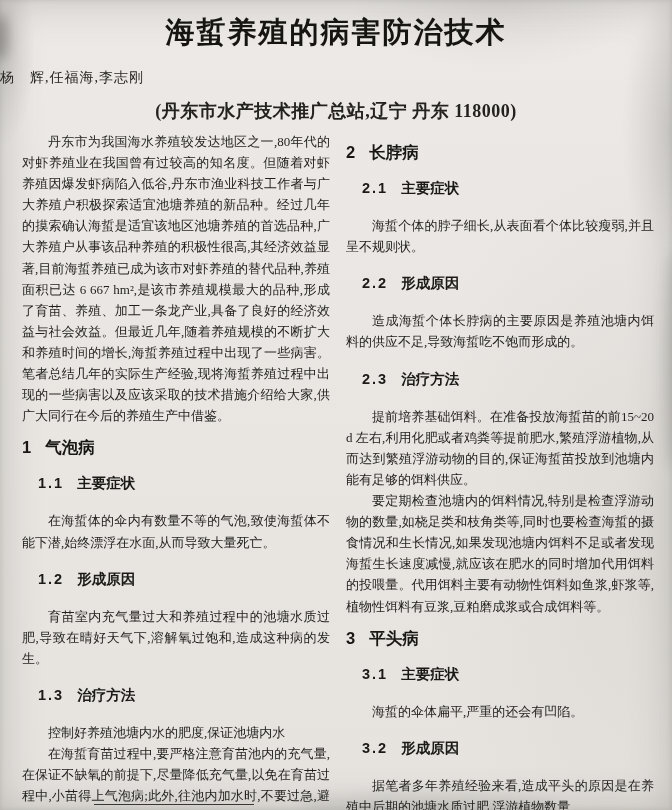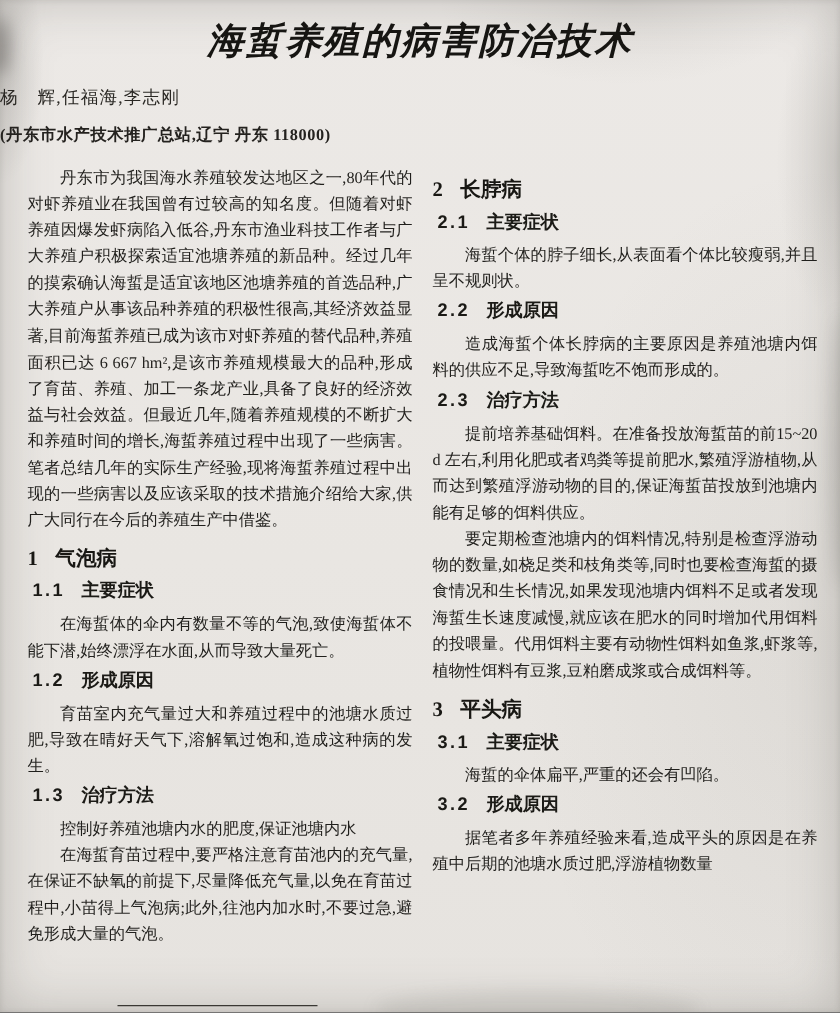--- a/index.html
+++ b/index.html
@@ -22,50 +22,50 @@
     box-shadow:inset 0 0 42px rgba(95,92,86,.30), inset 0 0 5px rgba(95,92,86,.18);
   }
   .artifact{position:absolute;border-radius:50%;filter:blur(6px);pointer-events:none;}
   .a1{left:-6px;top:14px;width:14px;height:46px;background:rgba(60,58,54,.35);}
   .a2{right:-8px;top:250px;width:16px;height:220px;background:rgba(90,88,82,.18);}
   .a3{left:300px;top:792px;width:260px;height:30px;background:rgba(110,107,100,.12);}
 
   .title{
     position:absolute;left:0;top:13px;width:100%;
     text-align:center;font-family:"Liberation Sans", sans-serif;
-    font-weight:bold;font-size:29px;letter-spacing:2px;color:#161512;font-style:italic;
+    font-weight:bold;font-size:29px;letter-spacing:2px;color:#161512;
   }
   .authors{
     position:absolute;left:0;top:69px;width:100%;
     text-align:left;font-size:14px;letter-spacing:1px;color:#2a2824;
   }
   .affiliation{
     position:absolute;left:0;top:99px;width:100%;
-    text-align:left;font-size:13px;font-weight:bold;letter-spacing:.5px;color:#24221f;
+    text-align:center;font-size:18px;font-weight:bold;letter-spacing:.5px;color:#24221f;
   }
 
   .columns{
     position:absolute;left:22px;top:131px;width:632px;height:679px;
     display:flex;gap:16px;overflow:hidden;
   }
   .col{width:308px;flex:0 0 308px;}
 
   .col p{
     margin:0;font-size:13px;line-height:21.1px;
     text-align:justify;text-justify:inter-ideograph;color:#201f1c;
   }
   .col p.indent{text-indent:2em;}
 
   h2.sec{
-    margin:11px 0 6px;font-family:Liberation Serif, serif;
+    margin:11px 0 6px;font-family:Liberation Sans, sans-serif;
     font-weight:bold;font-size:16.5px;line-height:20px;color:#181713;
   }
   h2.sec .num{margin-right:13px;letter-spacing:1px;}
   h3.sub{
-    margin:4px;font-family:"Liberation Sans", sans-serif;
+    margin:16px;font-family:"Liberation Sans", sans-serif;
     font-weight:bold;font-size:14.5px;line-height:21.1px;color:#1b1a16;
   }
   h3.sub .num{margin-right:13px;letter-spacing:2px;}
 
   .footnote-rule{
     position:absolute;left:94px;top:804px;width:160px;height:0;
     border-top:1.5px solid #3a3834;
   }
 </style>
 </head>

